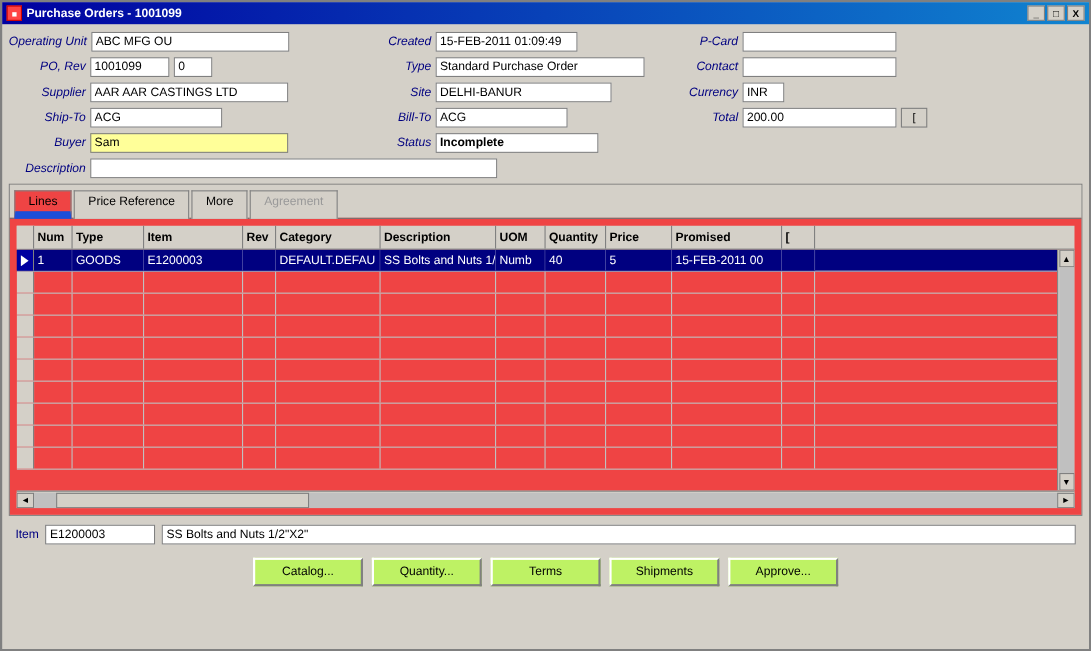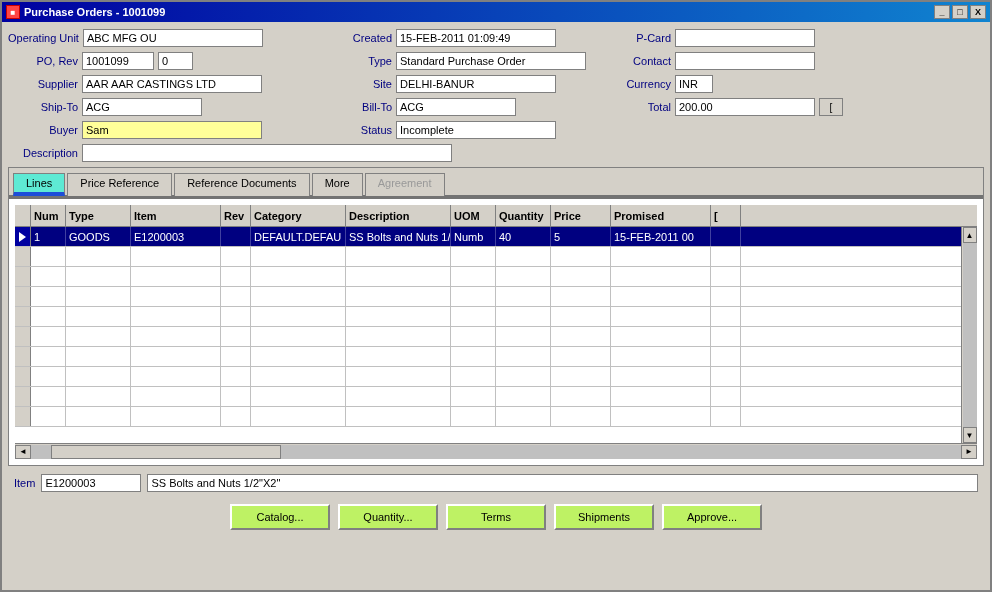--- a/index.html
+++ b/index.html
@@ -74,20 +74,21 @@
       display: flex;
       align-items: center;
       gap: 4px;
       height: 20px;
     }
     .form-label {
       color: #000080;
       font-size: 11px;
       text-align: right;
       min-width: 70px;
+      font-style: italic;
     }
     .form-input {
       height: 18px;
       border: 1px solid #808080;
       background: white;
       padding: 1px 3px;
       font-size: 11px;
       color: #000;
     }
     .form-input.highlight { background: #ffff99; }
@@ -113,28 +114,28 @@
       padding: 3px 12px;
       border: 1px solid #808080;
       background: #d4d0c8;
       font-size: 11px;
       cursor: pointer;
       border-bottom: none;
       position: relative;
       top: 1px;
     }
     .tab.active {
-      background: #5eead4;
-      border-bottom: 4px solid #1d4ed8;
+      background: #ef4444;
+      border-bottom: 7px solid #1d4ed8;
       z-index: 1;
     }
     .tab.disabled { color: #999; cursor: default; }
     .tab-content {
-      border-top: 4px solid #737373;
-      background: #ffffff;
+      border-top: 1px solid #737373;
+      background: #ef4444;
       padding: 6px;
       height: 270px;
       display: flex;
       flex-direction: column;
     }
     .grid-container {
       flex: 1;
       display: flex;
       flex-direction: column;
       overflow: hidden;
@@ -355,37 +356,37 @@
           </div>
           <div class="form-row">
             <span class="form-label">Description</span>
             <input class="form-input" style="width: 370px;" type="text" value="">
           </div>
         </div>
 
         <div class="col" style="margin-left: -130px;">
           <div class="form-row">
             <span class="form-label" style="min-width:50px;">Created</span>
-            <input class="form-input" style="width: 160px;" type="text" value="15-FEB-2011 01:09:49">
+            <input class="form-input" style="width: 129px;" type="text" value="15-FEB-2011 01:09:49">
           </div>
           <div class="form-row">
             <span class="form-label" style="min-width:50px;">Type</span>
             <input class="form-input" style="width: 190px;" type="text" value="Standard Purchase Order">
           </div>
           <div class="form-row">
             <span class="form-label" style="min-width:50px;">Site</span>
             <input class="form-input" style="width: 160px;" type="text" value="DELHI-BANUR">
           </div>
           <div class="form-row">
             <span class="form-label" style="min-width:50px;">Bill-To</span>
             <input class="form-input" style="width: 120px;" type="text" value="ACG">
           </div>
           <div class="form-row">
             <span class="form-label" style="min-width:50px;">Status</span>
-            <input class="form-input" style="width: 160px;" type="text" value="Incomplete">
+            <input class="form-input" style="width: 148px; font-weight: bold;" type="text" value="Incomplete">
           </div>
         </div>
 
         <div class="col" style="margin-left: 10px;">
           <div class="form-row">
             <span class="form-label" style="min-width:55px;">P-Card</span>
             <input class="form-input" style="width: 140px;" type="text" value="">
           </div>
           <div class="form-row">
             <span class="form-label" style="min-width:55px;">Contact</span>
@@ -404,23 +405,20 @@
       </div>
     </div>
 
     <div class="tabs-container">
       <div class="tabs-bar">
         <div class="tab active">
           <span>Lines</span>
         </div>
         <div class="tab">
           <span>Price Reference</span>
-        </div>
-        <div class="tab">
-          <span>Reference Documents</span>
         </div>
         <div class="tab">
           <span>More</span>
         </div>
         <div class="tab disabled">
           <span>Agreement</span>
         </div>
       </div>
 
       <div class="tab-content">

